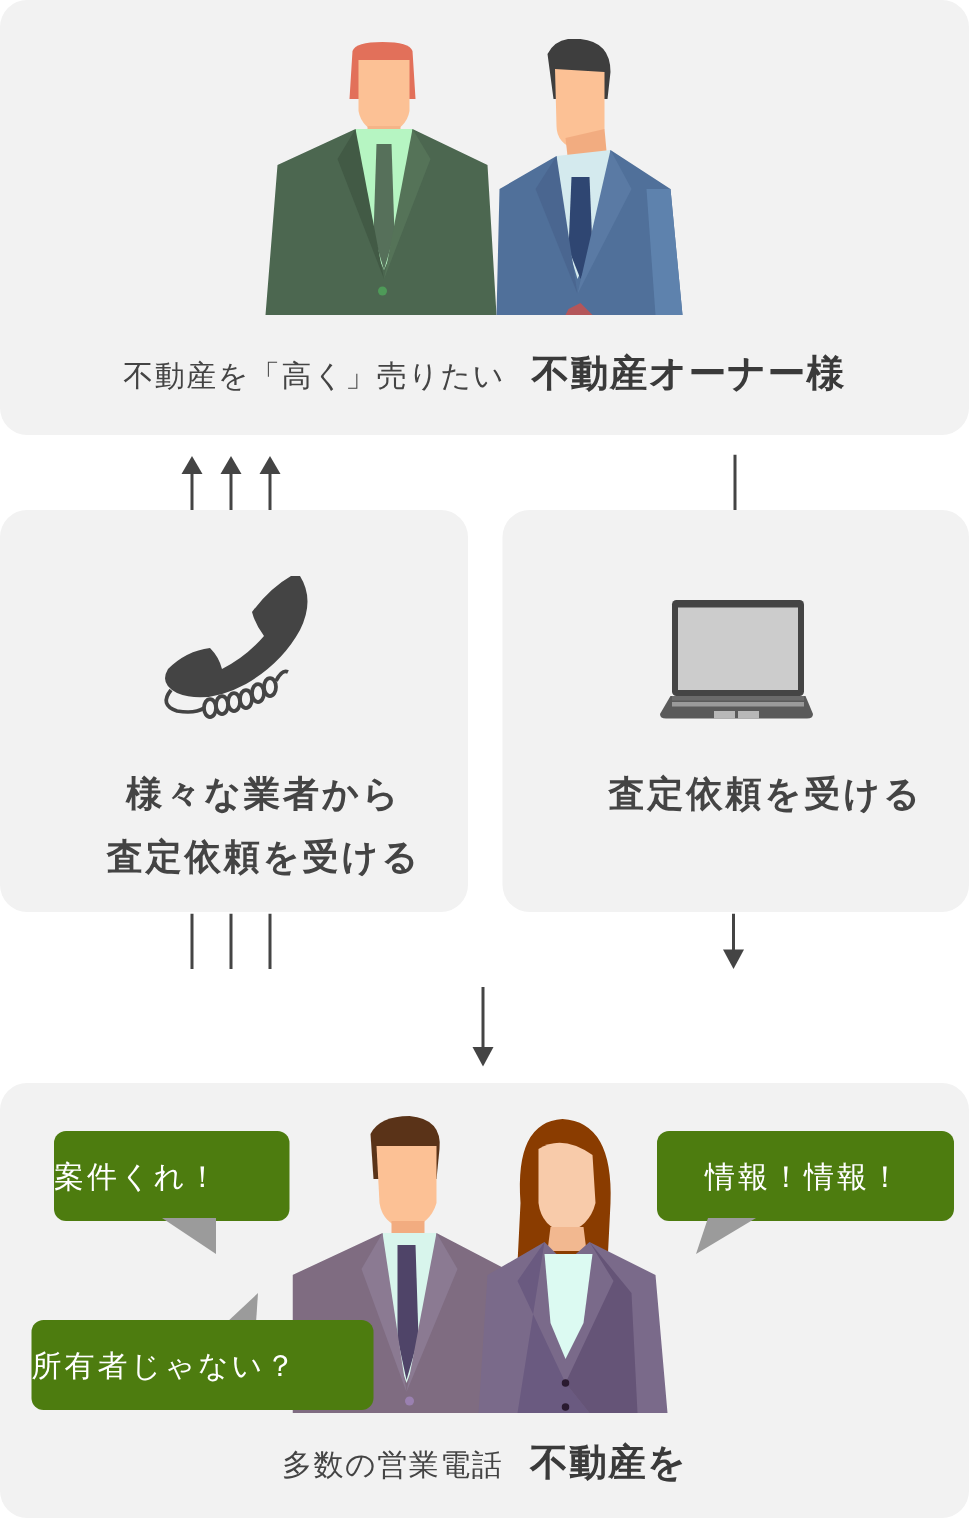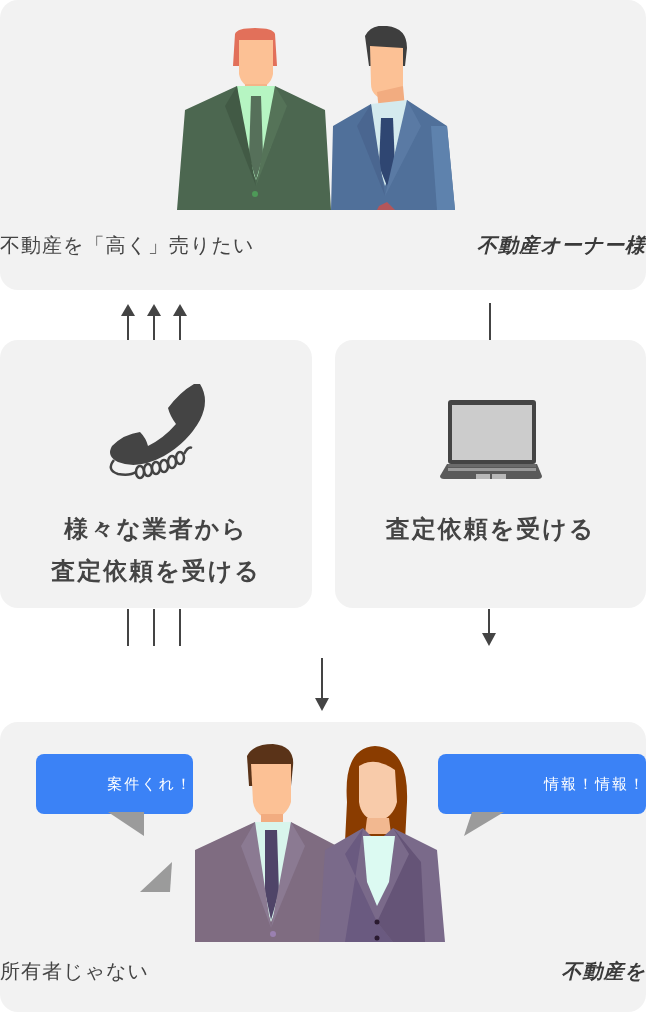--- a/index.html
+++ b/index.html
@@ -4,25 +4,25 @@
 <style>
   html, body { margin:0; padding:0; background:#ffffff; }
   body { width:646px; height:1012px; position:relative; overflow:hidden;
          font-family:"DejaVu Sans","Liberation Sans",sans-serif; color:#444; }
   .panel { position:absolute; background:#f2f2f2; border-radius:18px; }
   #owner-panel { left:0; top:0; width:646px; height:290px; }
   #phone-panel { left:0; top:340px; width:312px; height:268px; }
   #site-panel { left:335px; top:340px; width:311px; height:268px; }
   #agent-panel { left:0; top:722px; width:646px; height:290px; }
   .abs { position:absolute; }
-  .caption-row { position:absolute; left:0; width:100%; display:flex; align-items:baseline; justify-content:space-between; }
+  .caption-row { position:absolute; left:0; width:100%; display:flex; align-items:baseline; justify-content:center; }
   .sub { font-size:20px; color:#444; letter-spacing:1px; }
-  .main { font-size:20px; font-weight:bold; color:#3a3a3a; letter-spacing:1px; margin-left:18px;font-style:italic; }
-  .box-label { position:absolute; left:0; width:100%; text-align:center; font-size:24px; font-weight:bold; color:#444; line-height:42px; letter-spacing:2px; }
-  .bubble { position:absolute; background:#3b82f6; color:#fff; border-radius:8px; font-size:15px; letter-spacing:2px; display:flex; align-items:center; justify-content:flex-end; }
+  .main { font-size:25px; font-weight:bold; color:#3a3a3a; letter-spacing:1px; margin-left:18px; }
+  .box-label { position:absolute; left:0; width:100%; text-align:center; font-size:24px; font-weight:bold; color:#444; line-height:42px; letter-spacing:2px;padding-left:20px; }
+  .bubble { position:absolute; background:#4d7c0f; color:#fff; border-radius:8px; font-size:20px; letter-spacing:2px; display:flex; align-items:center; justify-content:flex-start; }
   svg { display:block; }
 </style>
 </head>
 <body>
 
 <div class="panel" id="owner-panel">
   <div class="abs" style="left:175px; top:26px;">
     <svg width="290" height="184" viewBox="0 0 290 184">
 
       <path d="M60 8 Q62 2 80 2 Q98 2 100 8 L102 40 L58 40 Z" fill="#e2705a"></path>
@@ -156,32 +156,35 @@
 
   <div class="bubble" style="left:36px; top:32px; width:157px; height:60px;">
     <span>案件くれ！</span>
   </div>
   <div class="abs" style="left:108px; top:90px;">
     <svg width="40" height="26">
         <path d="M0 0 L36 0 L36 24 Z" fill="#9b9b9b"></path>
       </svg>
   </div>
 
-  <div class="bubble" style="left:438px; top:32px; width:208px; height:60px;">
+  <div class="bubble" style="left:438px; top:32px; width:166px; height:60px;padding-left:32px;">
     <span>情報！情報！</span>
   </div>
   <div class="abs" style="left:464px; top:90px;">
     <svg width="40" height="26">
         <path d="M8 0 L40 0 L0 24 Z" fill="#9b9b9b"></path>
       </svg>
   </div>
 
   <div class="abs" style="left:140px; top:140px;">
     <svg width="36" height="30">
         <path d="M32 0 L30 30 L0 30 Z" fill="#9b9b9b"></path>
       </svg>
   </div>
+  <div class="bubble" style="left:21px; top:158px; width:228px; height:60px;">
+    <span>所有者じゃない？</span>
+  </div>
 
   <div class="caption-row" style="top:236px;">
-    <span class="sub">所有者じゃない</span>
+    <span class="sub">多数の営業電話</span>
     <span class="main">不動産を</span>
   </div>
 </div>
 
 </body></html>

